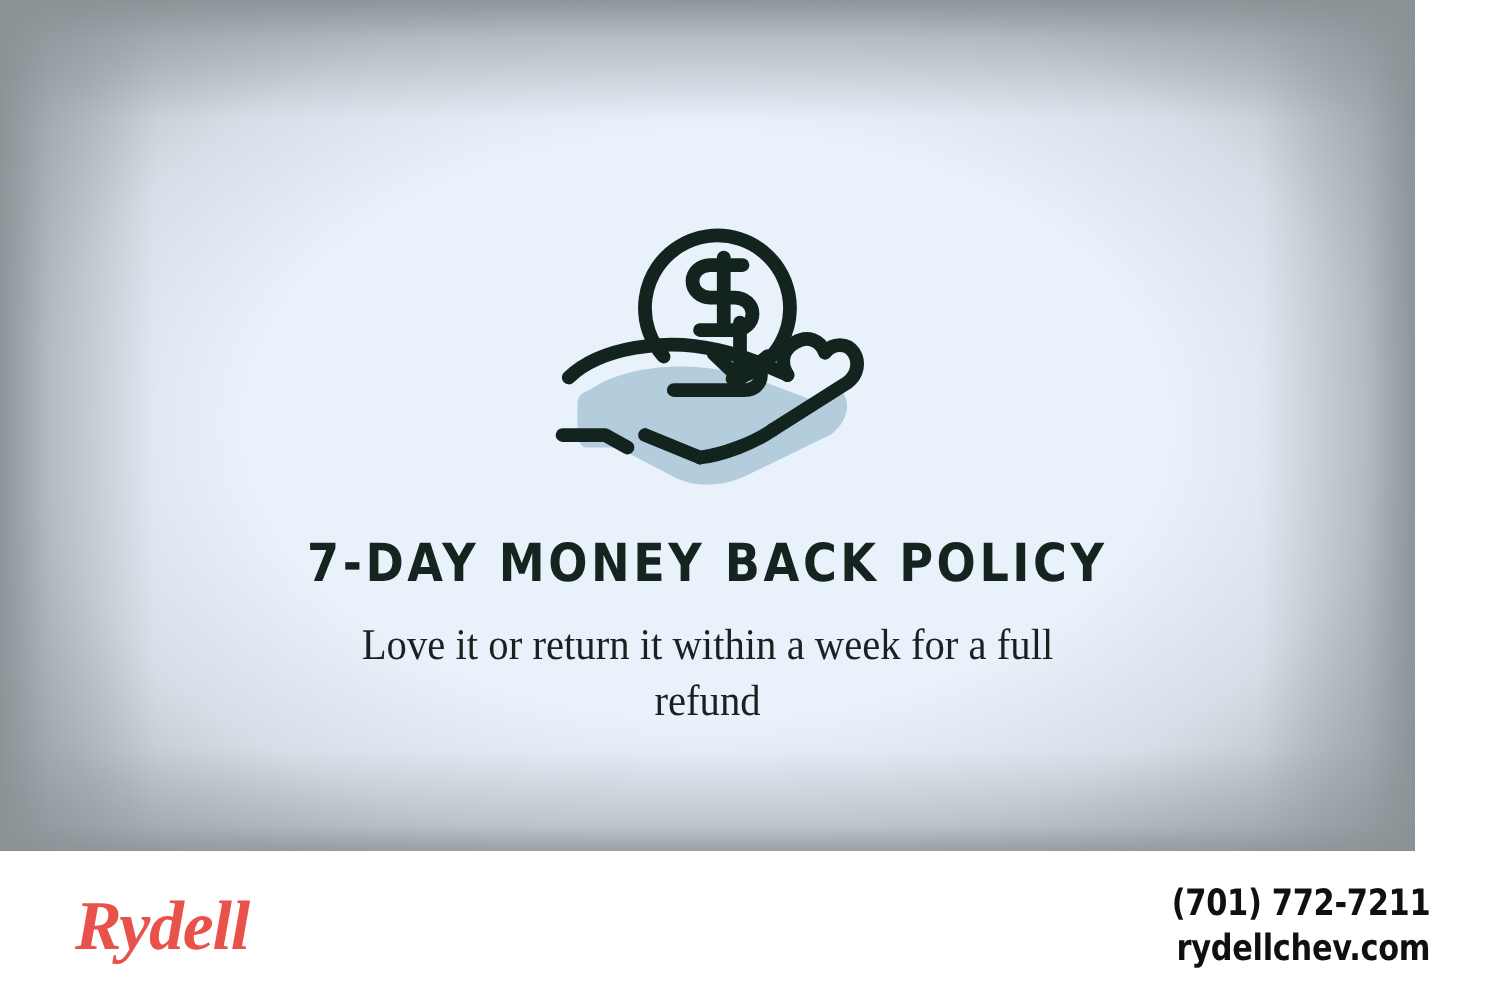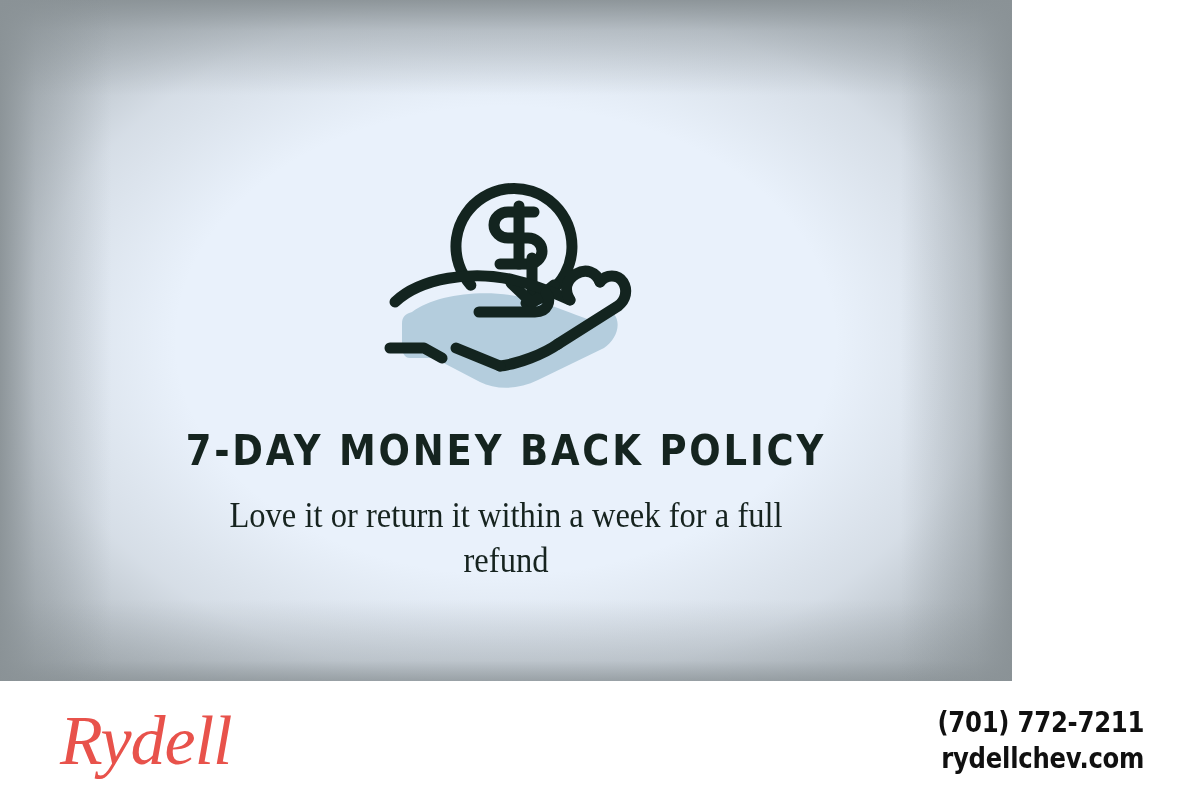--- a/index.html
+++ b/index.html
@@ -20,21 +20,21 @@
     height: 800px;
     overflow: hidden;
     background: #ffffff;
   }
 
   
   .hero {
     position: absolute;
     left: 0;
     top: 0;
-    width: 1012px;
+    width: 1132px;
     height: 681px;
     background: #e9f1fb;
     overflow: hidden;
   }
   
   .hero-vignette {
     position: absolute;
     inset: 0;
     background:
       radial-gradient(ellipse 74% 78% at 50% 50%,
@@ -112,23 +112,23 @@
     height: 119px;
     background: #ffffff;
     display: flex;
     align-items: center;
     justify-content: space-between;
     box-sizing: border-box;
     padding: 0 56px 0 60px;
   }
   .brand-logo {
     font-family: "Liberation Serif", "DejaVu Serif", serif;
-    font-weight: 400;
+    font-weight: 700;
     font-style: italic;
-    font-size: 70px;
+    font-size: 56px;
     line-height: 1;
     color: #e8524b;
     letter-spacing: -1px;
     user-select: none;
   }
   .contact {
     text-align: right;
     font-family: "DejaVu Sans", sans-serif;
     font-weight: 700;
     color: #101010;

